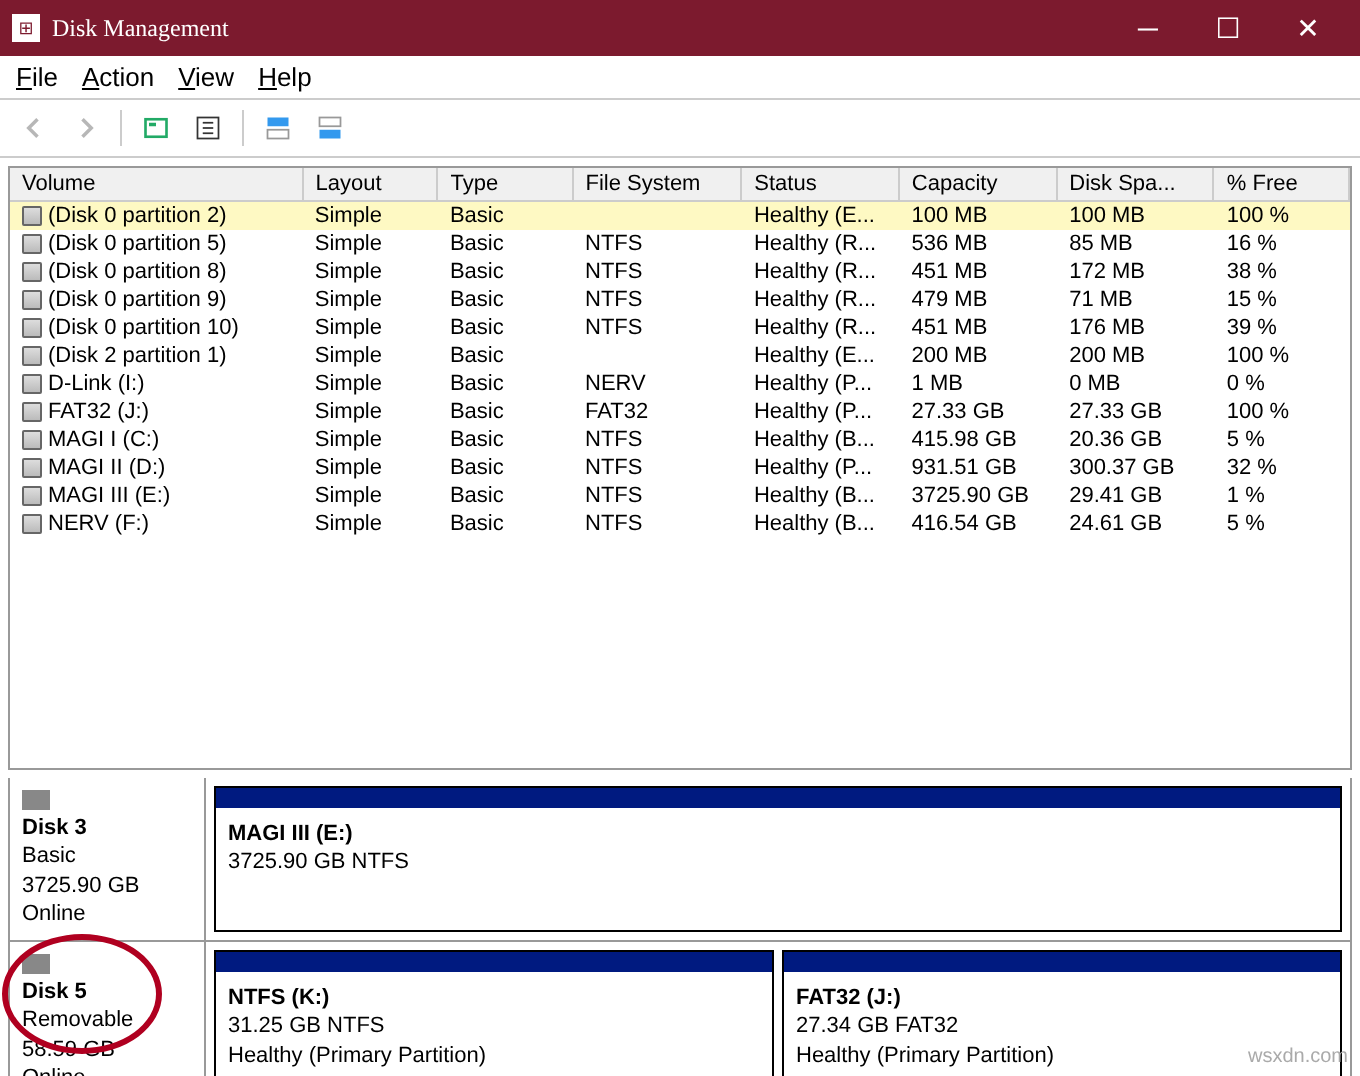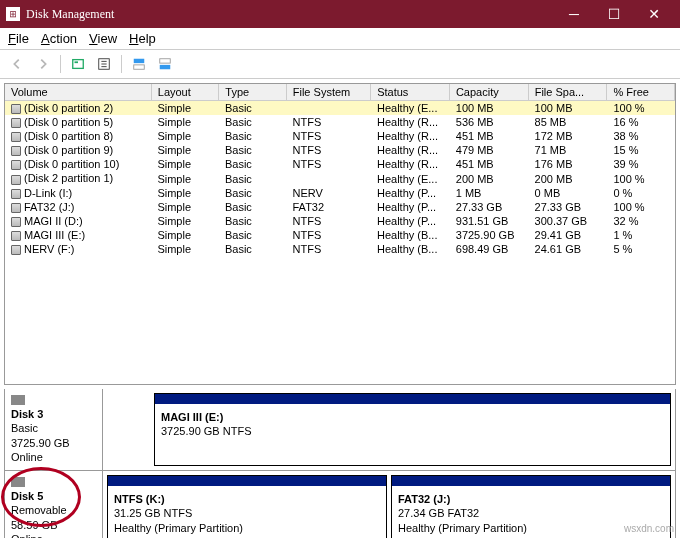--- a/index.html
+++ b/index.html
@@ -101,21 +101,21 @@
     border: 1px solid #999;
     border-top: none;
     background:#fff;
     display:flex;
     flex-direction:column;
   }
   .disk-row {
     display:flex;
     border-top:1px solid #999;
   }
-  .disk-row:first-child { border-top:none;gap:47px; }
+  .disk-row:first-child { border-top:none; }
   .disk-label {
     width: 98px;
     padding: 6px;
     font-size: 11px;
     line-height: 1.3;
     border-right:1px solid #999;
     display:flex;
     flex-direction:column;
     justify-content:flex-start;
     position:relative;
@@ -249,21 +249,21 @@
         <col style="width: 60px;">
       </colgroup>
     <thead>
         <tr id="hdr">
           <th>Volume</th>
           <th>Layout</th>
           <th>Type</th>
           <th>File System</th>
           <th>Status</th>
           <th>Capacity</th>
-          <th>File Spa...</th>
+          <th>Disk Spa...</th>
           <th>% Free</th>
         </tr>
       </thead>
   </table>
   <div class="tablebody">
     <table>
       <colgroup id="cg2">
           <col style="width: 130px;">
           <col style="width: 60px;">
           <col style="width: 60px;">
@@ -348,20 +348,30 @@
             <td><span class="vol-icon"></span>FAT32 (J:)</td>
             <td>Simple</td>
             <td>Basic</td>
             <td>FAT32</td>
             <td>Healthy (P...</td>
             <td>27.33 GB</td>
             <td>27.33 GB</td>
             <td>100 %</td>
           </tr>
           <tr>
+            <td><span class="vol-icon"></span>MAGI I (C:)</td>
+            <td>Simple</td>
+            <td>Basic</td>
+            <td>NTFS</td>
+            <td>Healthy (B...</td>
+            <td>415.98 GB</td>
+            <td>20.36 GB</td>
+            <td>5 %</td>
+          </tr>
+          <tr>
             <td><span class="vol-icon"></span>MAGI II (D:)</td>
             <td>Simple</td>
             <td>Basic</td>
             <td>NTFS</td>
             <td>Healthy (P...</td>
             <td>931.51 GB</td>
             <td>300.37 GB</td>
             <td>32 %</td>
           </tr>
           <tr>
@@ -373,21 +383,21 @@
             <td>3725.90 GB</td>
             <td>29.41 GB</td>
             <td>1 %</td>
           </tr>
           <tr>
             <td><span class="vol-icon"></span>NERV (F:)</td>
             <td>Simple</td>
             <td>Basic</td>
             <td>NTFS</td>
             <td>Healthy (B...</td>
-            <td>698.49 GB</td>
+            <td>416.54 GB</td>
             <td>24.61 GB</td>
             <td>5 %</td>
           </tr>
         </tbody>
     </table>
   </div>
 </div>
 
 <div class="disk-panels" id="disks">
     <div class="disk-row">

